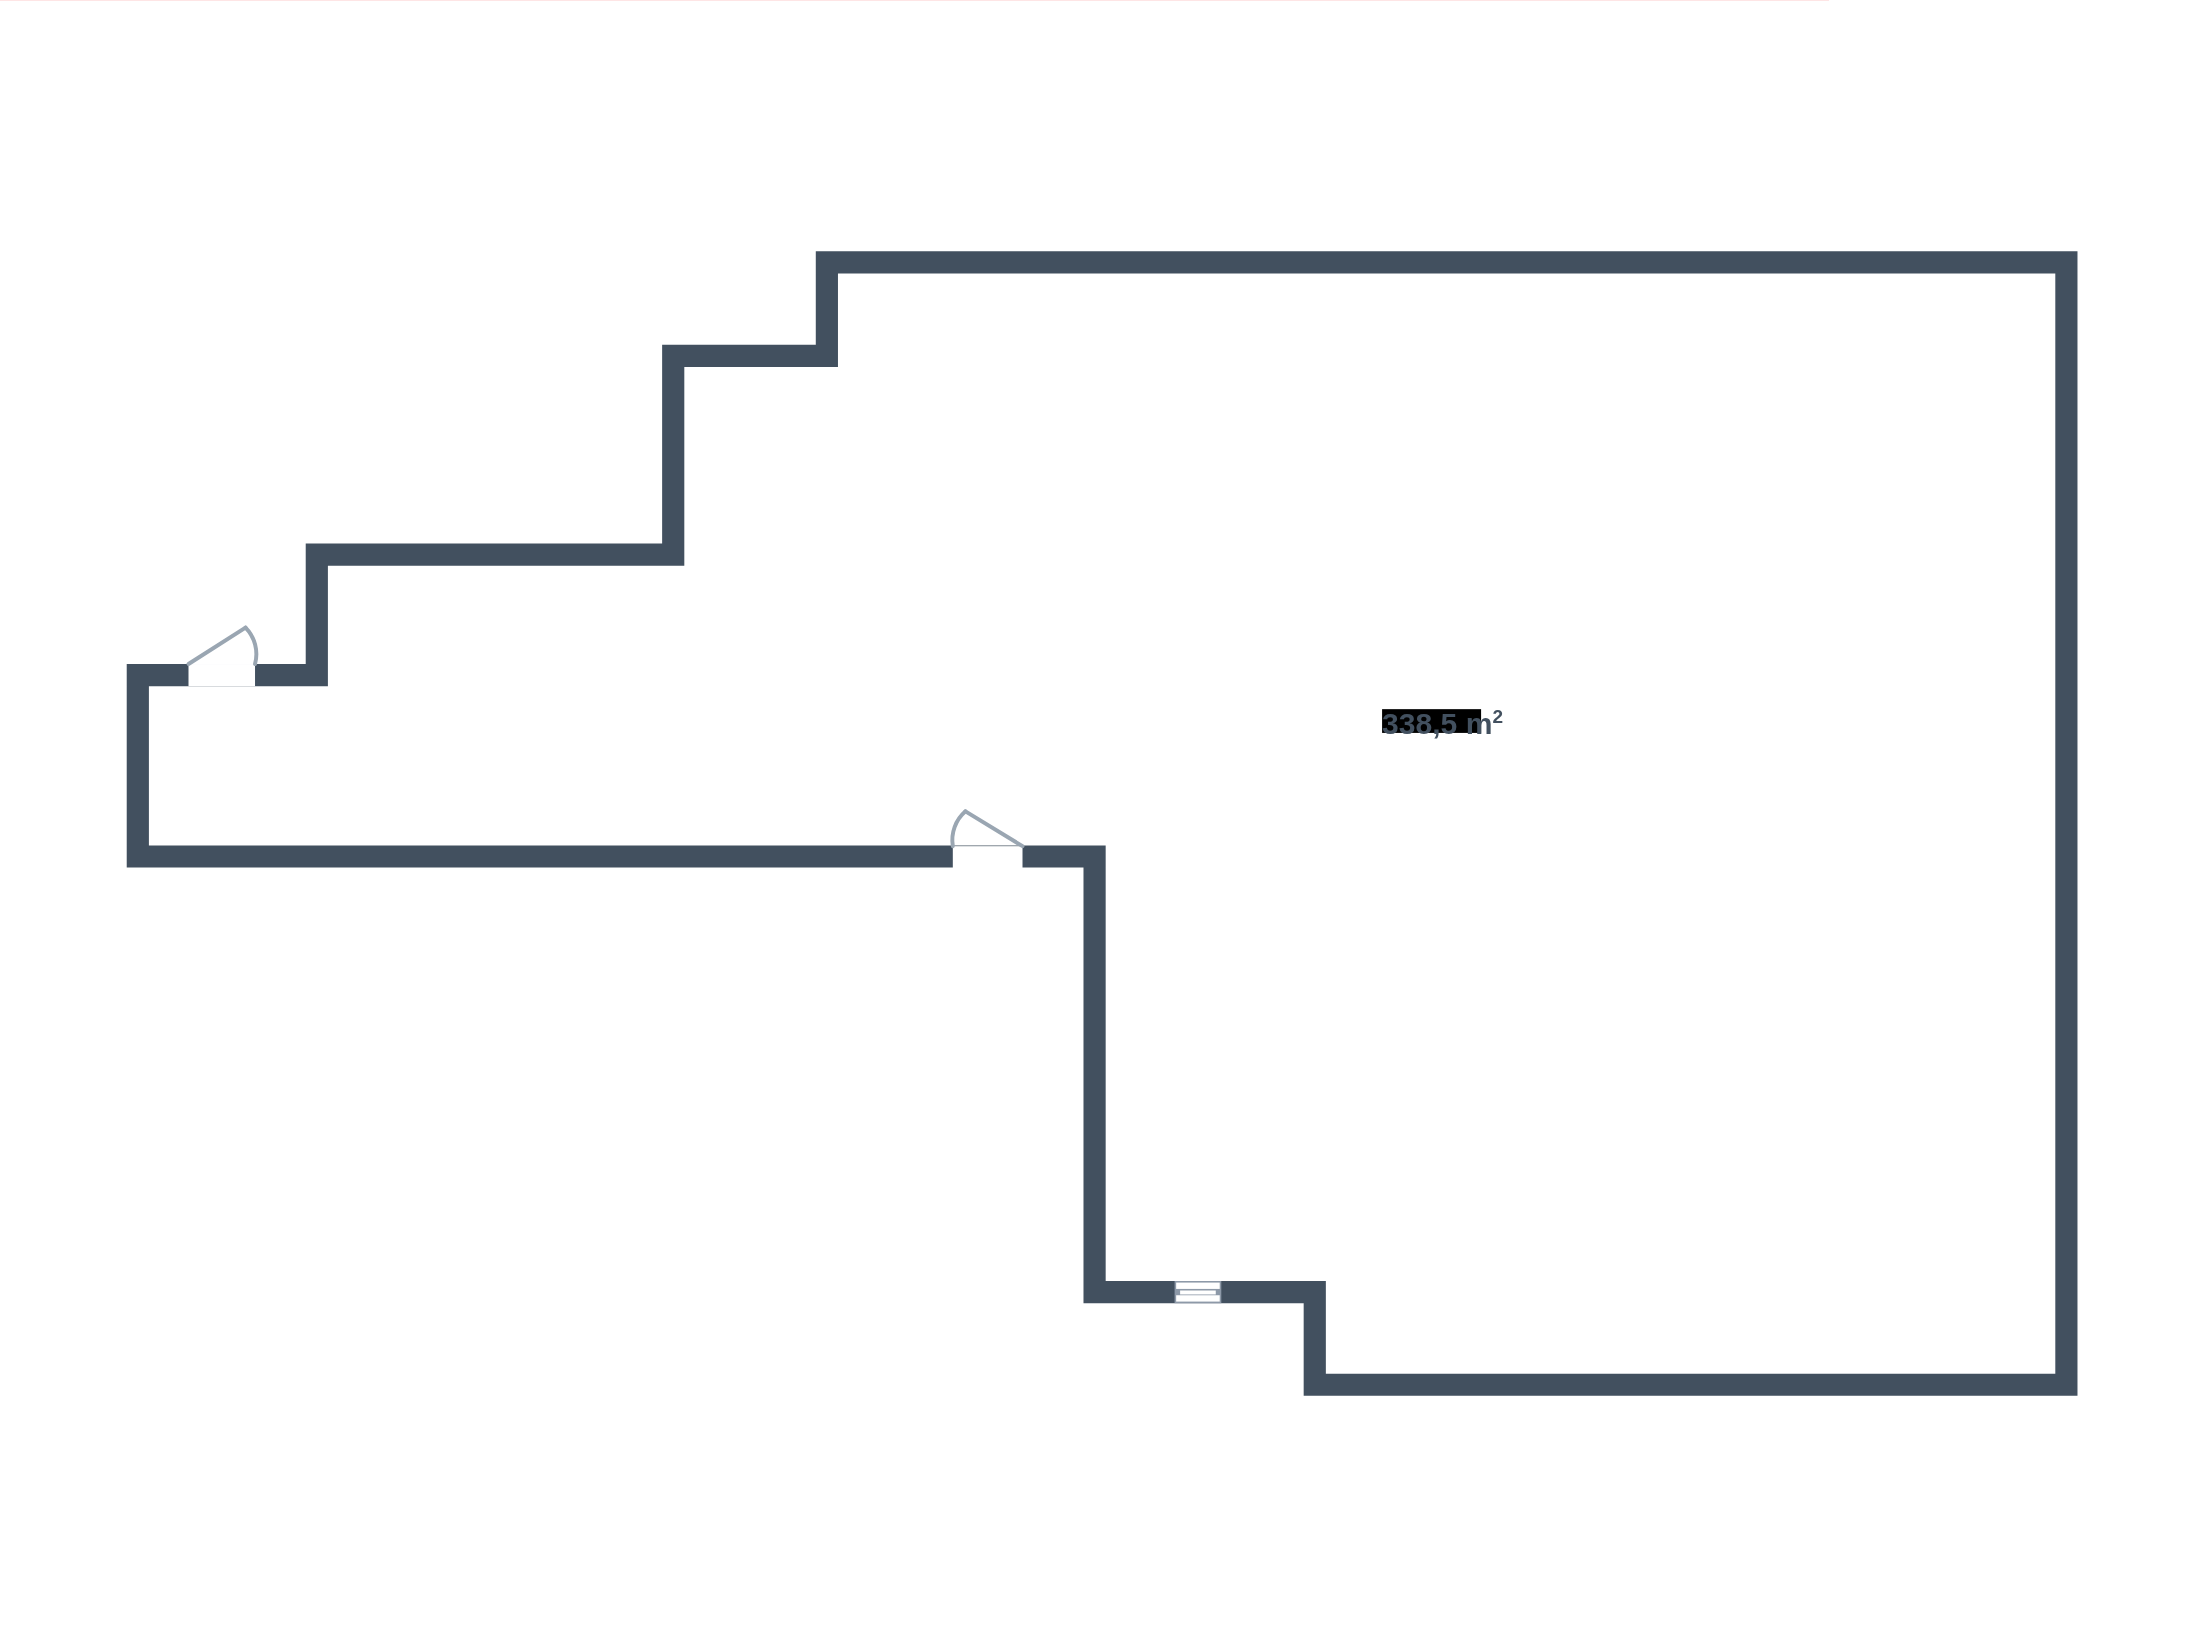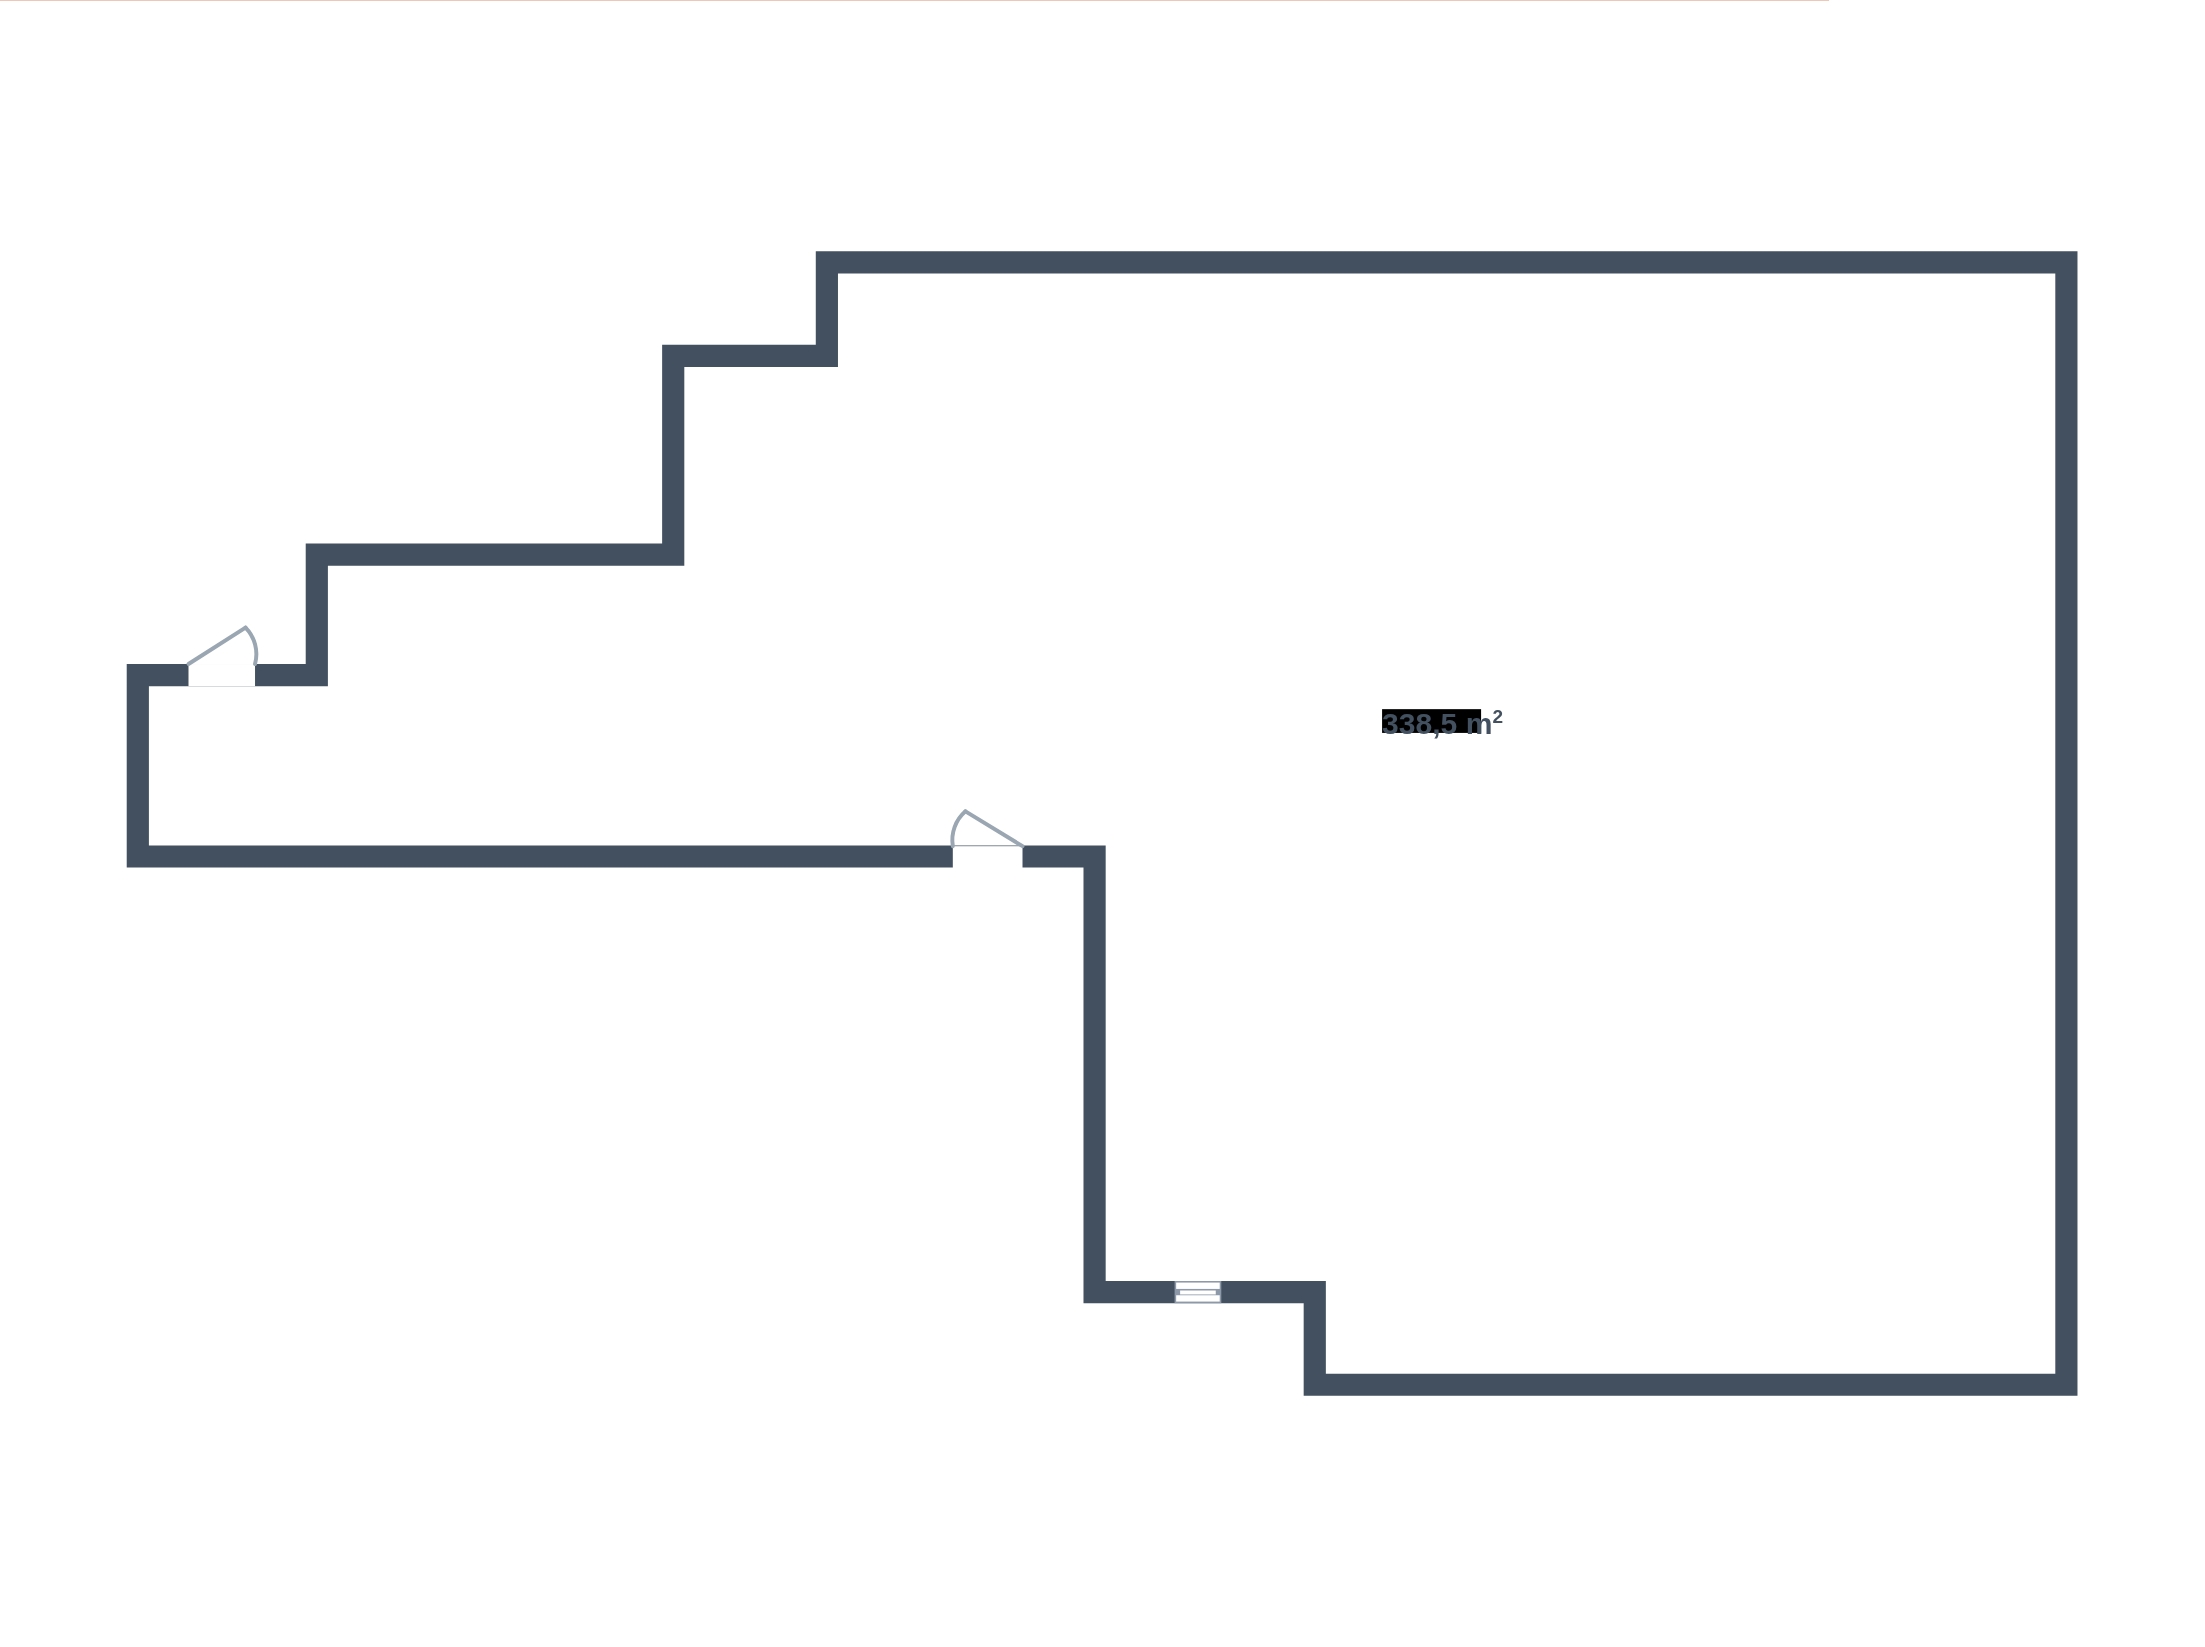--- a/index.html
+++ b/index.html
@@ -11,21 +11,21 @@
   body {
     width: 2205px;
     height: 1648px;
     font-family: "Liberation Sans", sans-serif;
     overflow: hidden;
   }
   #plan-root {
     position: relative;
     width: 1829px;
     height: 1648px;
-    background: #c2410c;
+    background: #fca5a5;
   }
   #floorplan-svg {
     position: absolute;
     left: 0;
     top: 0;
     width: 2205px;
     height: 1648px;
     display: block;
   }
   .area-label-text {

